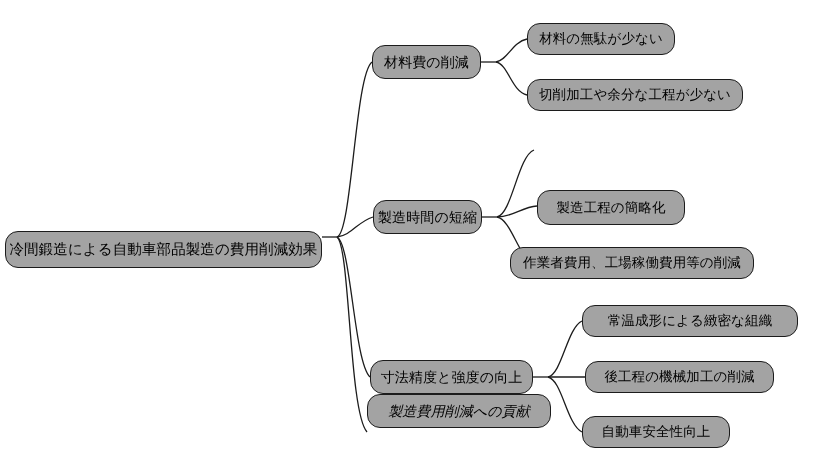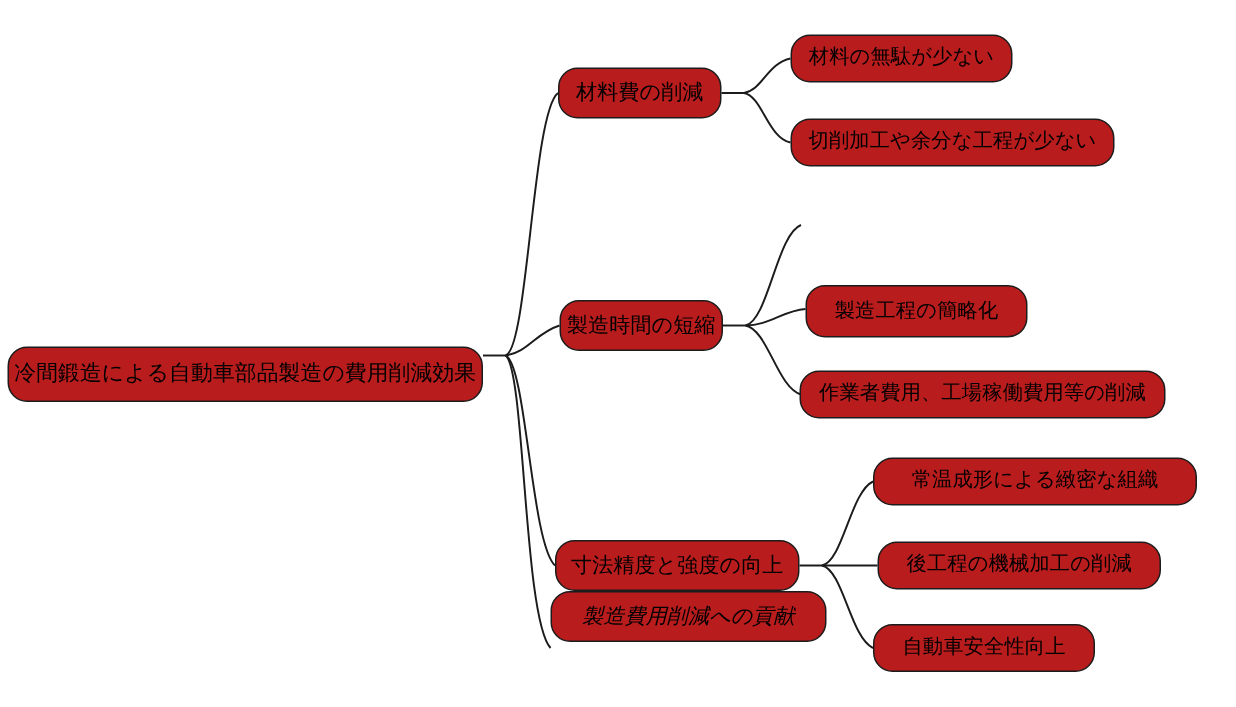--- a/index.html
+++ b/index.html
@@ -27,21 +27,21 @@
     height: 471px;
   }
   .edge {
     fill: none;
     stroke: #1c1c1c;
     stroke-width: 1.3;
   }
   .node {
     position: absolute;
     box-sizing: border-box;
-    background: #b91c1c;
+    background: #a3a3a3;
     border: 1.6px solid #1c1c1c;
     border-radius: 13px;
     display: flex;
     align-items: center;
     justify-content: center;
     white-space: nowrap;
     color: #000000;
     letter-spacing: 0.1px;
   }
   .node-label {
@@ -119,21 +119,21 @@
 
   <div class="node node-l3" style="left:527px; top:79px; width:216px; height:32px;">
     <span class="node-label">切削加工や余分な工程が少ない</span>
   </div>
 
 
   <div class="node node-l3" style="left:537px; top:190px; width:148px; height:35px;">
     <span class="node-label">製造工程の簡略化</span>
   </div>
 
-  <div class="node node-l3" style="left:533px; top:247px; width:244px; height:32px;">
+  <div class="node node-l3" style="left:510px; top:247px; width:244px; height:32px;">
     <span class="node-label">作業者費用、工場稼働費用等の削減</span>
   </div>
 
   <div class="node node-l3" style="left:582px; top:305px; width:216px; height:32px;">
     <span class="node-label">常温成形による緻密な組織</span>
   </div>
 
   <div class="node node-l3" style="left:585px; top:361px; width:189px; height:32px;">
     <span class="node-label">後工程の機械加工の削減</span>
   </div>

